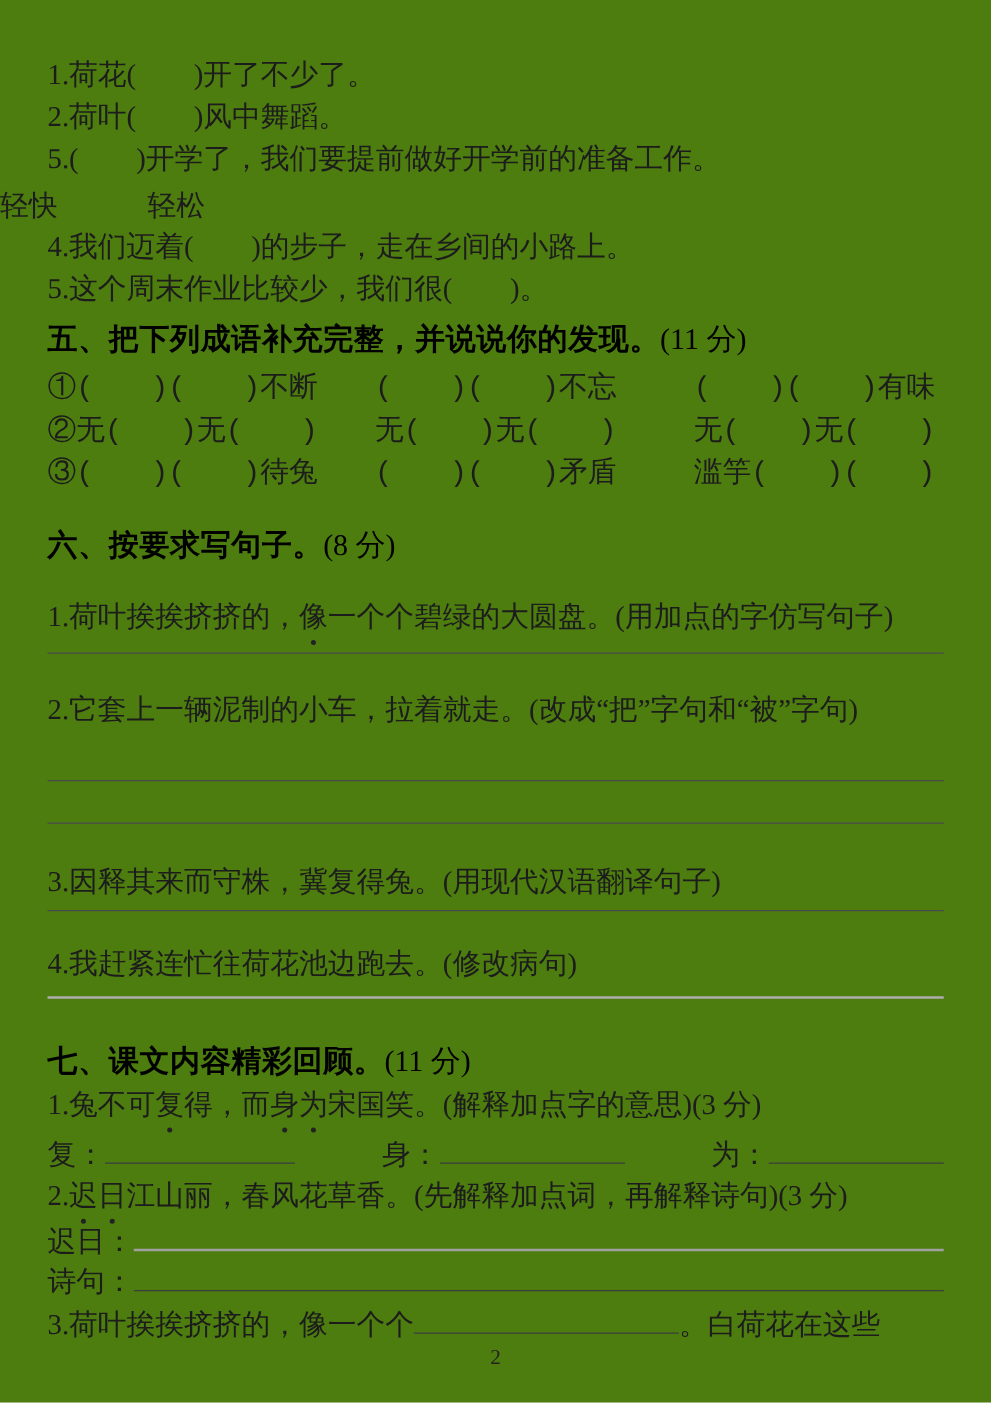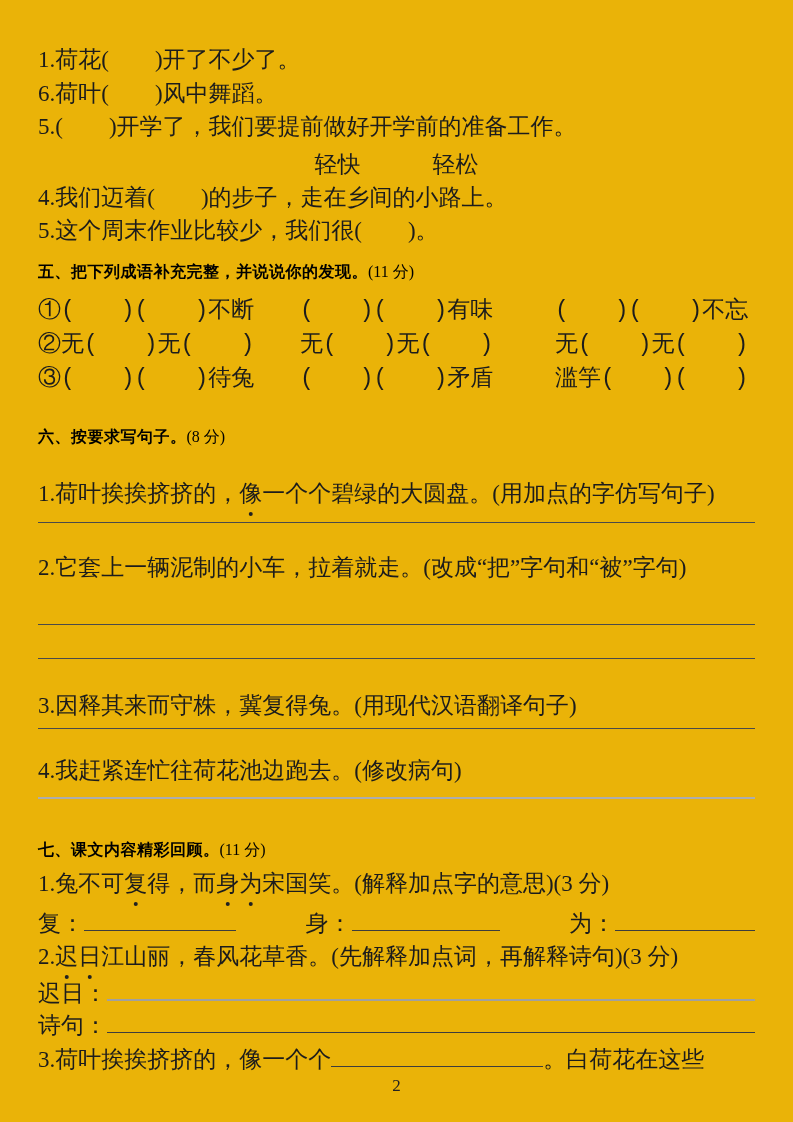--- a/index.html
+++ b/index.html
@@ -3,43 +3,43 @@
 <meta charset="utf-8">
 <style>
   * { margin: 0; padding: 0; box-sizing: border-box; }
   html, body { background: #e8e8e8; }
   body { font-family: "Liberation Serif", "DejaVu Serif", serif; }
   .page {
     position: relative;
     width: 793px;
     height: 1122px;
     margin: 0 auto;
-    background: #eab308;
+    background: #4d7c0f;
     color: #1c1c1c;
     font-size: 23px;
     overflow: hidden;
   }
   .line {
     position: absolute;
     left: 38px;
     white-space: nowrap;
     line-height: 30px;
   }
   .sec-title {
     font-weight: 900;
     color: #000;
-    font-size: 16px;
+    font-size: 24px;
     letter-spacing: 0.5px;
   }
   .sec-title .score { font-weight: 400; letter-spacing: 0; }
   .word-bank {
     left: 0;
     width: 793px;
     display: flex;
-    justify-content: center;
+    justify-content: flex-start;
     gap: 72px;
   }
   .idiom-row {
     display: grid;
     grid-template-columns: 262px 255px auto;
     width: 717px;
     font-family: Liberation Mono, monospace;
   }
   .blank {
     display: inline-block;
@@ -84,39 +84,39 @@
     font-size: 17px;
     color: #222;
   }
 </style>
 </head>
 <body>
 
 <div class="page">
 
   <div class="line" style="top:45px">1.荷花(　　)开了不少了。</div>
-  <div class="line" style="top:79px">6.荷叶(　　)风中舞蹈。</div>
+  <div class="line" style="top:79px">2.荷叶(　　)风中舞蹈。</div>
   <div class="line" style="top:112px">5.(　　)开学了，我们要提前做好开学前的准备工作。</div>
 
   <div class="line word-bank" style="top:150px">
     <span>轻快</span>
     <span>轻松</span>
   </div>
 
   <div class="line" style="top:183px">4.我们迈着(　　)的步子，走在乡间的小路上。</div>
   <div class="line" style="top:216px">5.这个周末作业比较少，我们很(　　)。</div>
 
   <div class="line sec-title" style="top:257px">
     <span>五、把下列成语补充完整，并说说你的发现。</span><span class="score">(11 分)</span>
   </div>
 
   <div class="line idiom-row" style="top:296px">
     <span>①(　　)(　　)不断</span>
+    <span>(　　)(　　)不忘</span>
     <span>(　　)(　　)有味</span>
-    <span>(　　)(　　)不忘</span>
   </div>
   <div class="line idiom-row" style="top:330px">
     <span>②无(　　)无(　　)</span>
     <span>无(　　)无(　　)</span>
     <span>无(　　)无(　　)</span>
   </div>
   <div class="line idiom-row" style="top:364px">
     <span>③(　　)(　　)待兔</span>
     <span>(　　)(　　)矛盾</span>
     <span>滥竽(　　)(　　)</span>

